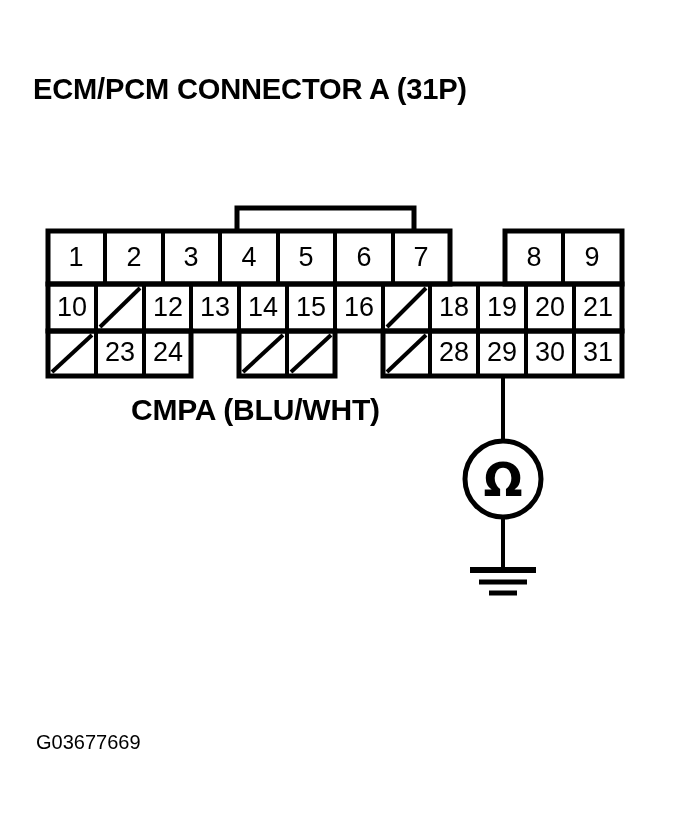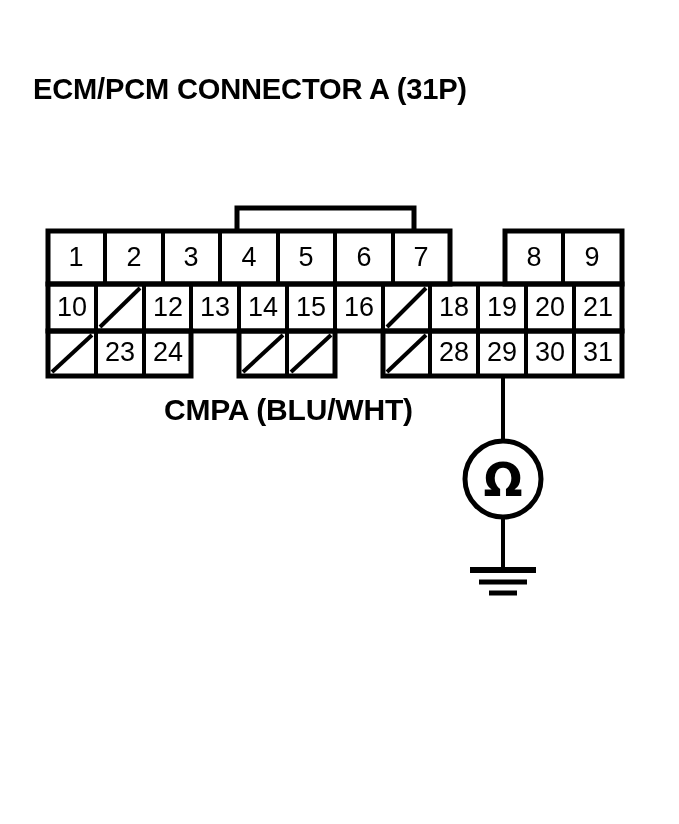--- a/index.html
+++ b/index.html
@@ -57,21 +57,20 @@
   
   .wire-label {
     position: absolute;
     left: 131px;
     top: 389px;
     font-size: 30px;
     font-weight: bold;
     white-space: nowrap;
     line-height: 34px;
     letter-spacing: -0.2px;
-    margin-left: 33px;
   }
 
   
   .caption-main {
     position: absolute;
     left: 55px;
     top: 668px;
     font-size: 29px;
     font-weight: normal;
     white-space: nowrap;
@@ -191,14 +190,15 @@
       <line x1="503" y1="513" x2="503" y2="565" stroke="#000" stroke-width="4"></line>
       <line x1="470" y1="566" x2="536" y2="566" stroke="#000" stroke-width="6"></line>
       <line x1="479" y1="578" x2="527" y2="578" stroke="#000" stroke-width="5"></line>
       <line x1="489" y1="589" x2="517" y2="589" stroke="#000" stroke-width="5"></line>
     </g>
   </svg>
 
   <div class="wire-label">CMPA (BLU/WHT)</div>
 
 
+  <div class="caption-code">G03677669</div>
 
 </div>
 
 </body></html>

